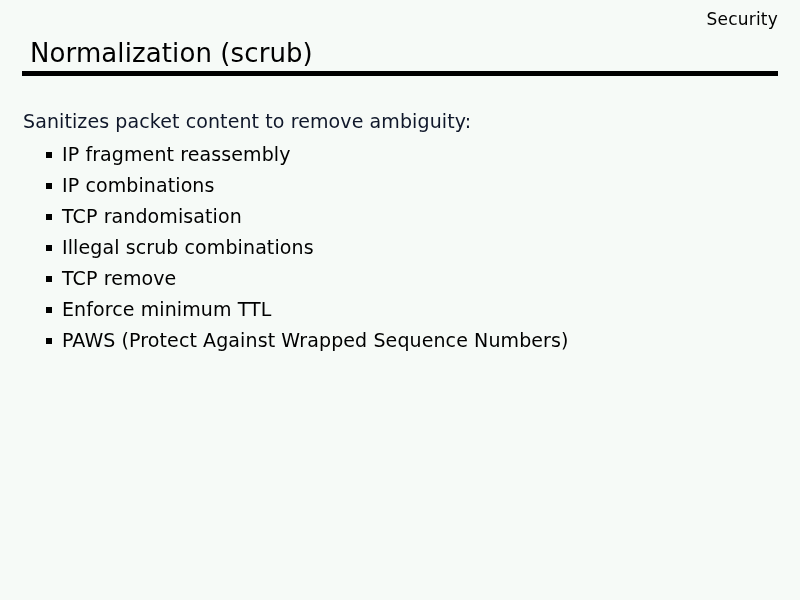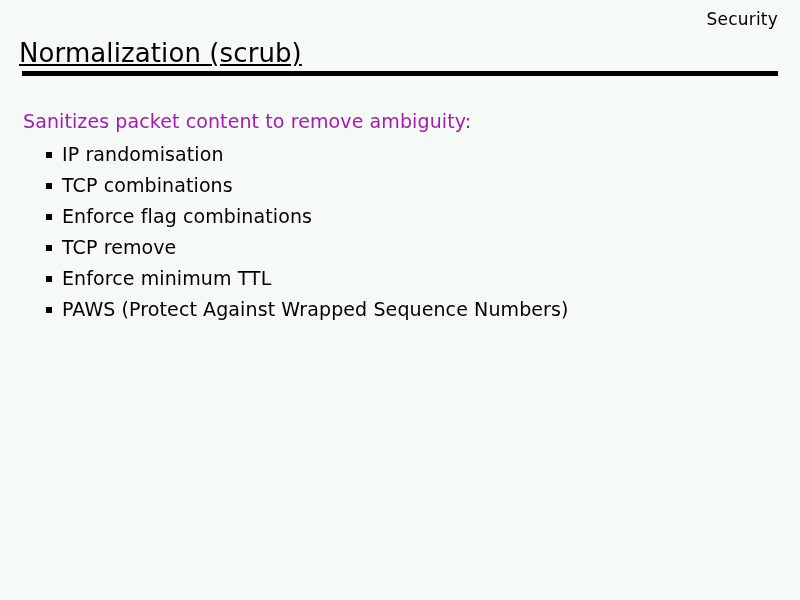--- a/index.html
+++ b/index.html
@@ -32,27 +32,26 @@
     line-height: 20px;
     letter-spacing: 0.2px;
     white-space: nowrap;
     color: #000;
   }
 
   
   .slide-title {
     position: absolute;
     top: 37px;
-    left: 19px;
+    left: 30px;
     font-size: 26px;
     line-height: 32px;
     letter-spacing: 0.1px;
     white-space: nowrap;
     color: #000;
-    text-decoration: underline;
   }
 
   
   .title-rule {
     position: absolute;
     top: 71px;
     left: 22px;
     width: 756px;
     height: 5px;
     background: #000000;
@@ -65,21 +64,21 @@
     left: 23px;
     right: 20px;
   }
 
   .lead-line {
     font-size: 19px;
     line-height: 26px;
     letter-spacing: 0.1px;
     margin: 0 0 5px 0;
     white-space: nowrap;
-    color: #a21caf;
+    color: #0f172a;
   }
 
   .bullet-list {
     list-style: none;
     margin: 0;
     padding: 0 0 0 23px;
   }
 
   .bullet-item {
     position: relative;
@@ -115,32 +114,36 @@
 
   <div class="title-rule"></div>
 
   <div class="slide-body">
 
     <p class="lead-line">Sanitizes packet content to remove ambiguity:</p>
 
     <ul class="bullet-list">
       <li class="bullet-item">
         <span class="bullet-marker"></span>
-        <span class="bullet-text">IP randomisation</span>
+        <span class="bullet-text">IP fragment reassembly</span>
+      </li>
+      <li class="bullet-item">
+        <span class="bullet-marker"></span>
+        <span class="bullet-text">IP combinations</span>
       </li>
       <li class="bullet-item">
         <span class="bullet-marker"></span>
       </li>
       <li class="bullet-item">
         <span class="bullet-marker"></span>
-        <span class="bullet-text">TCP combinations</span>
+        <span class="bullet-text">TCP randomisation</span>
       </li>
       <li class="bullet-item">
         <span class="bullet-marker"></span>
-        <span class="bullet-text">Enforce flag combinations</span>
+        <span class="bullet-text">Illegal scrub combinations</span>
       </li>
       <li class="bullet-item">
         <span class="bullet-marker"></span>
         <span class="bullet-text">TCP remove</span>
       </li>
       <li class="bullet-item">
         <span class="bullet-marker"></span>
         <span class="bullet-text">Enforce minimum TTL</span>
       </li>
       <li class="bullet-item">

